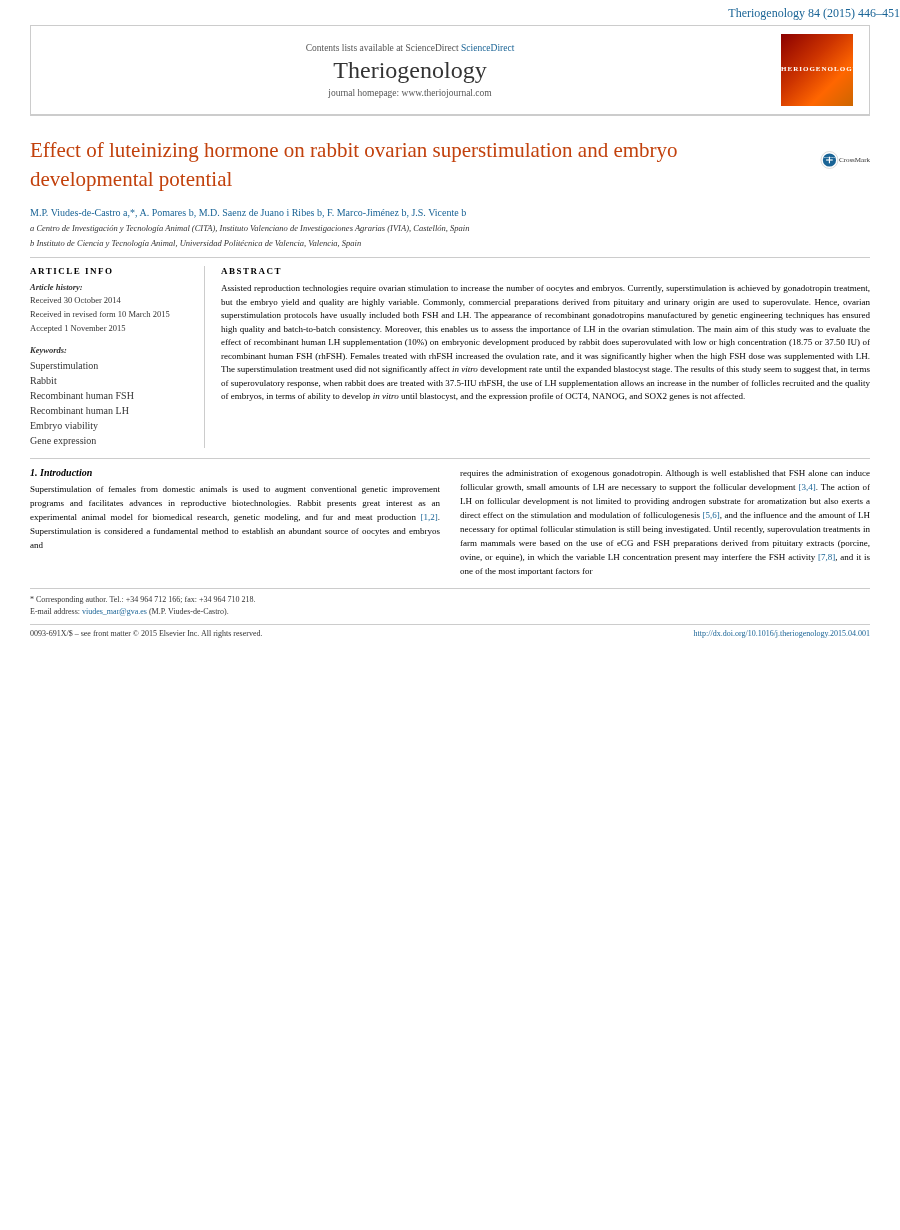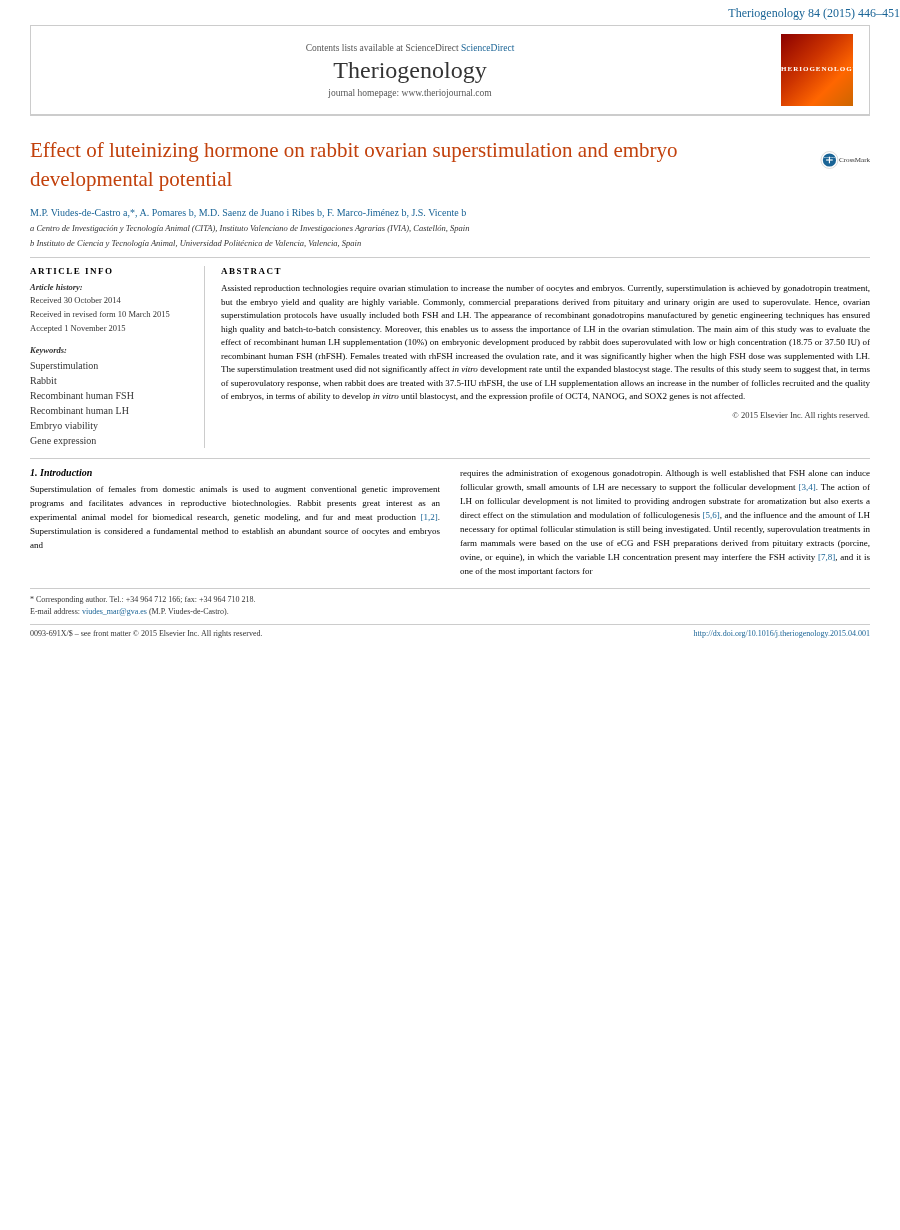--- a/index.html
+++ b/index.html
@@ -326,21 +326,20 @@
       <div class="keyword-item">Embryo viability</div>
       <div class="keyword-item">Gene expression</div>
     </div>
   </div>
 
   <div class="right-col">
     <div class="section-heading">ABSTRACT</div>
     <div class="abstract-text">
       Assisted reproduction technologies require ovarian stimulation to increase the number of oocytes and embryos. Currently, superstimulation is achieved by gonadotropin treatment, but the embryo yield and quality are highly variable. Commonly, commercial preparations derived from pituitary and urinary origin are used to superovulate. Hence, ovarian superstimulation protocols have usually included both FSH and LH. The appearance of recombinant gonadotropins manufactured by genetic engineering techniques has ensured high quality and batch-to-batch consistency. Moreover, this enables us to assess the importance of LH in the ovarian stimulation. The main aim of this study was to evaluate the effect of recombinant human LH supplementation (10%) on embryonic development produced by rabbit does superovulated with low or high concentration (18.75 or 37.50 IU) <span>of recombinant</span> human FSH (rhFSH). Females treated with rhFSH increased the ovulation rate, and it was significantly higher when the high FSH dose was supplemented with LH. The superstimulation treatment used did not significantly affect <em>in vitro</em> development rate until the expanded blastocyst stage. The results of this study seem to suggest that, in terms of superovulatory response, when rabbit does are treated with 37.5-IIU rhFSH, the use of LH supplementation allows an increase in the number of follicles recruited and the quality of embryos, in terms of ability to develop <em>in vitro</em> until blastocyst, and the expression profile of OCT4, NANOG, and SOX2 genes is not affected.
     </div>
-    <div class="copyright-line">© 2015 Elsevier Inc. All rights reserved.</div>
   </div>
 </div>
 
 <hr class="divider3">
 
 <div class="body-section">
   <div class="body-left">
     <div class="section-title">
       <span>1.</span>
       <span>Introduction</span>

